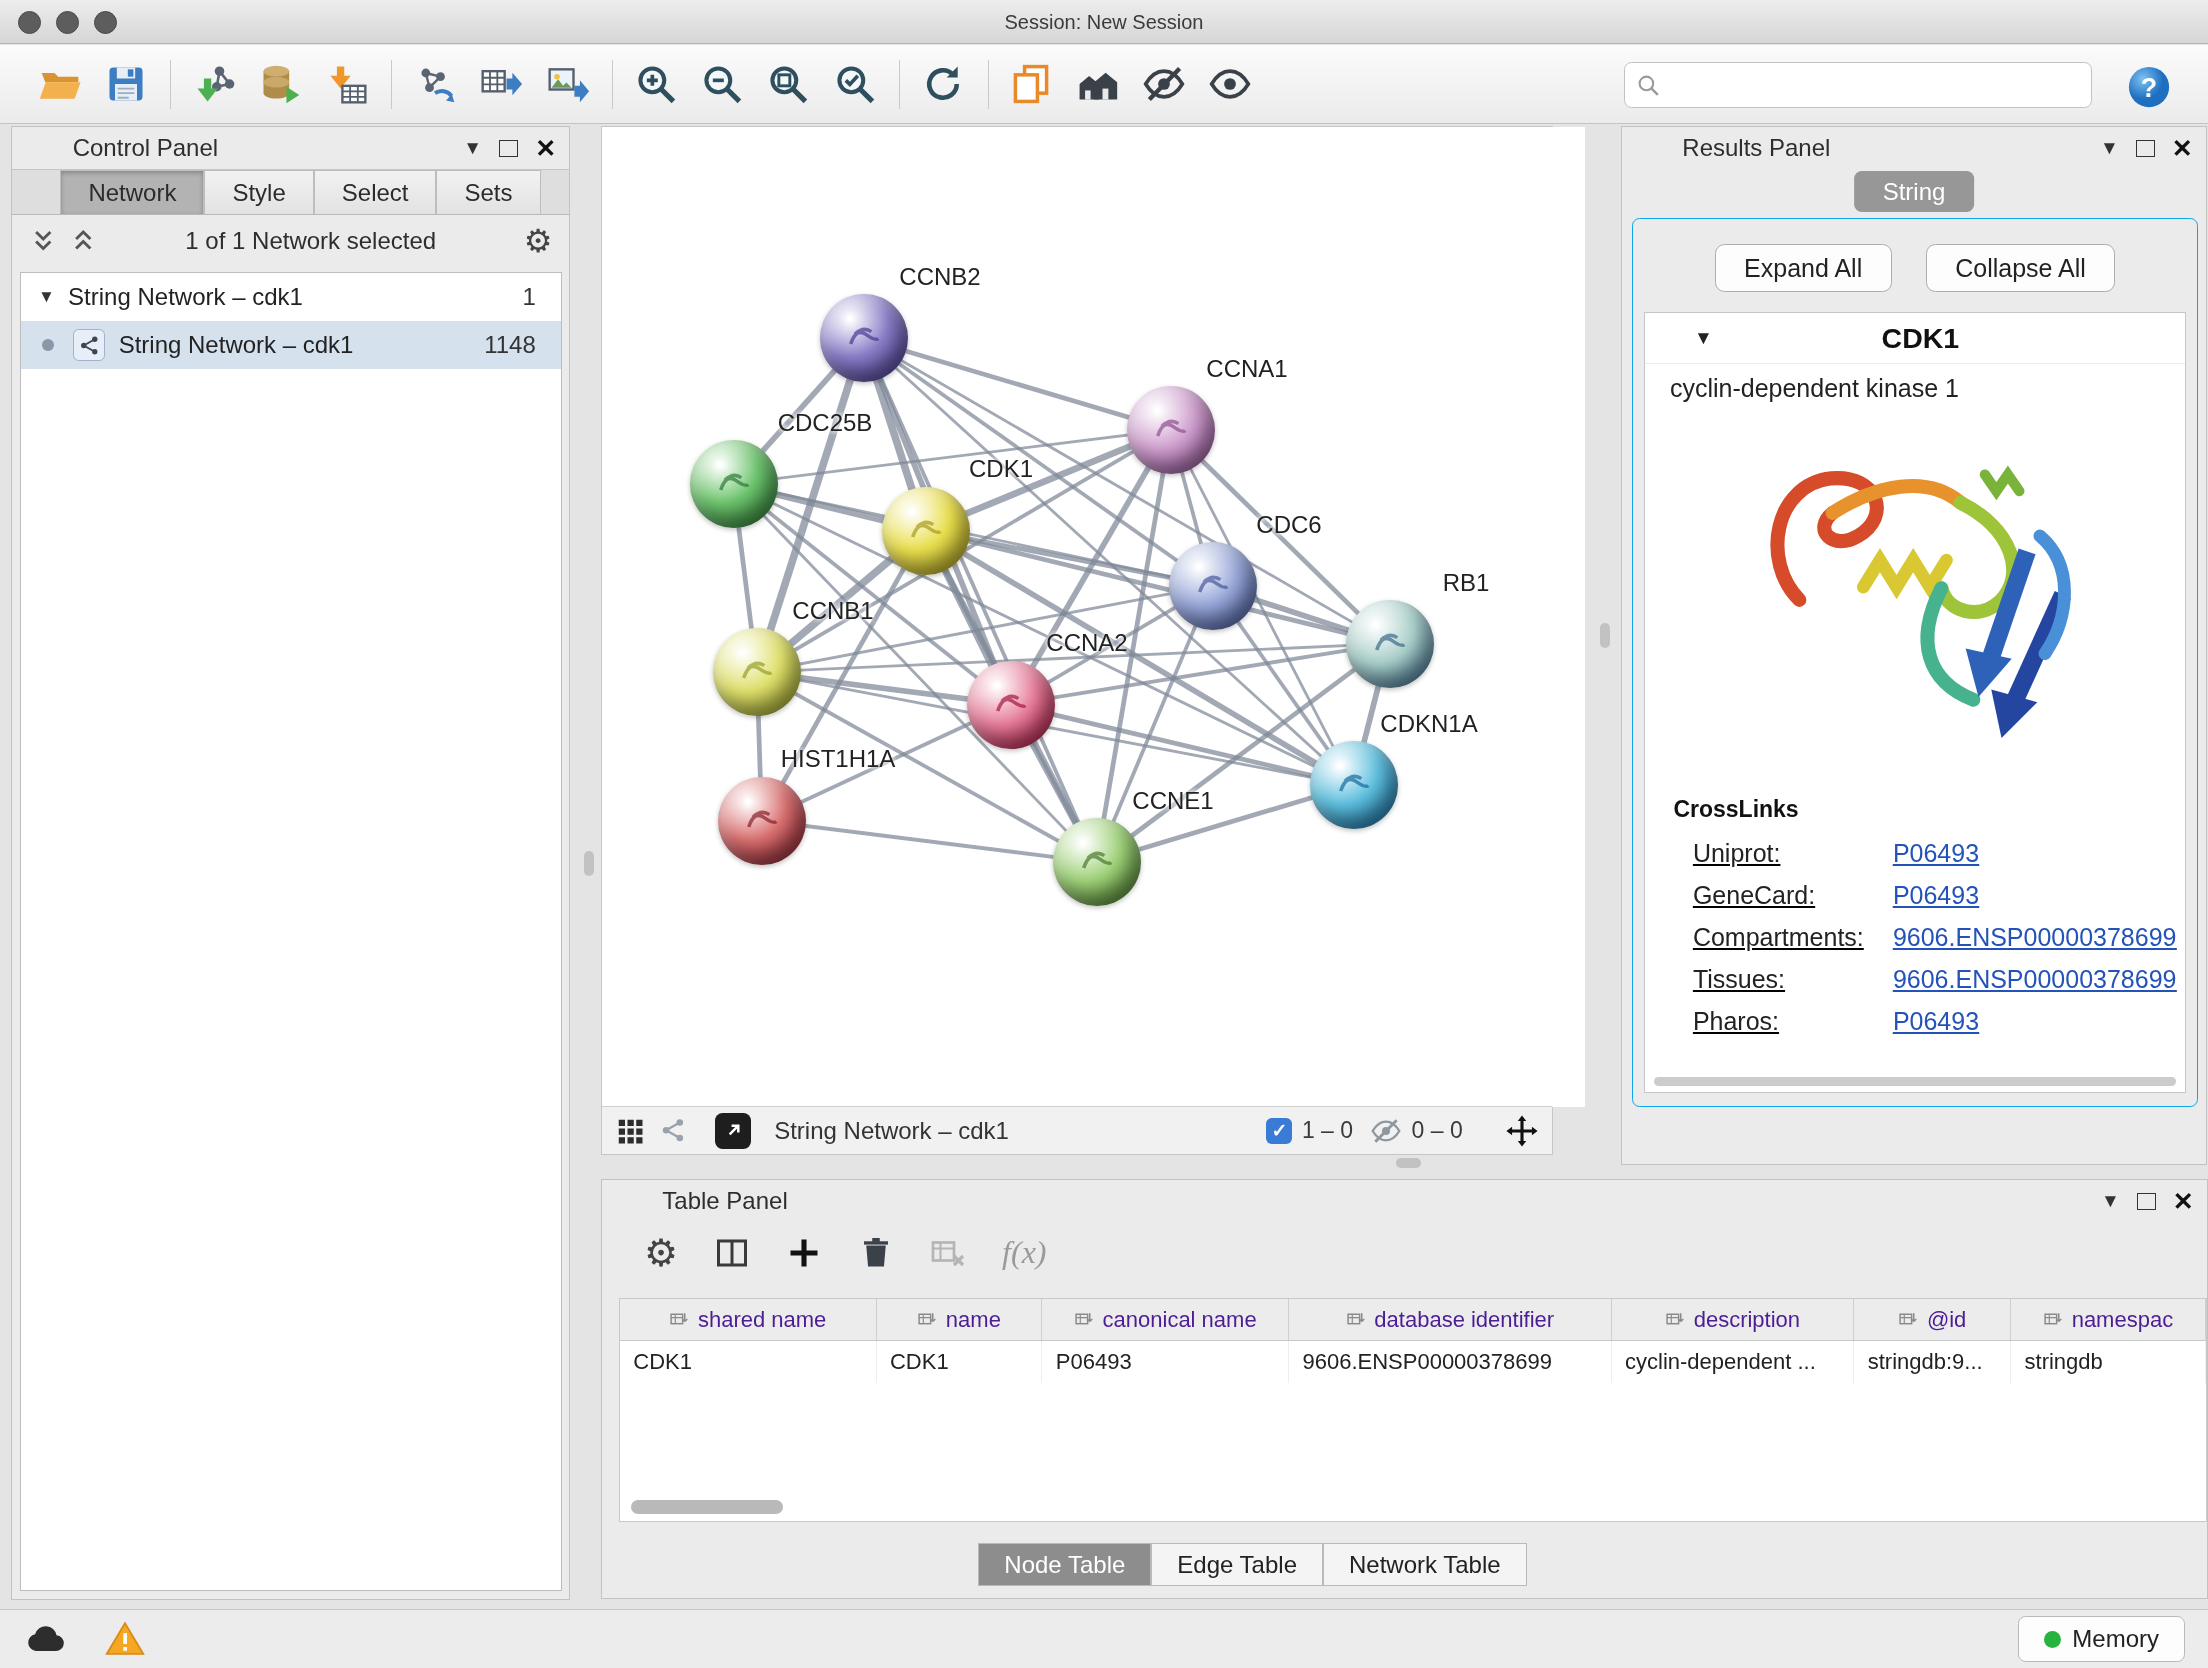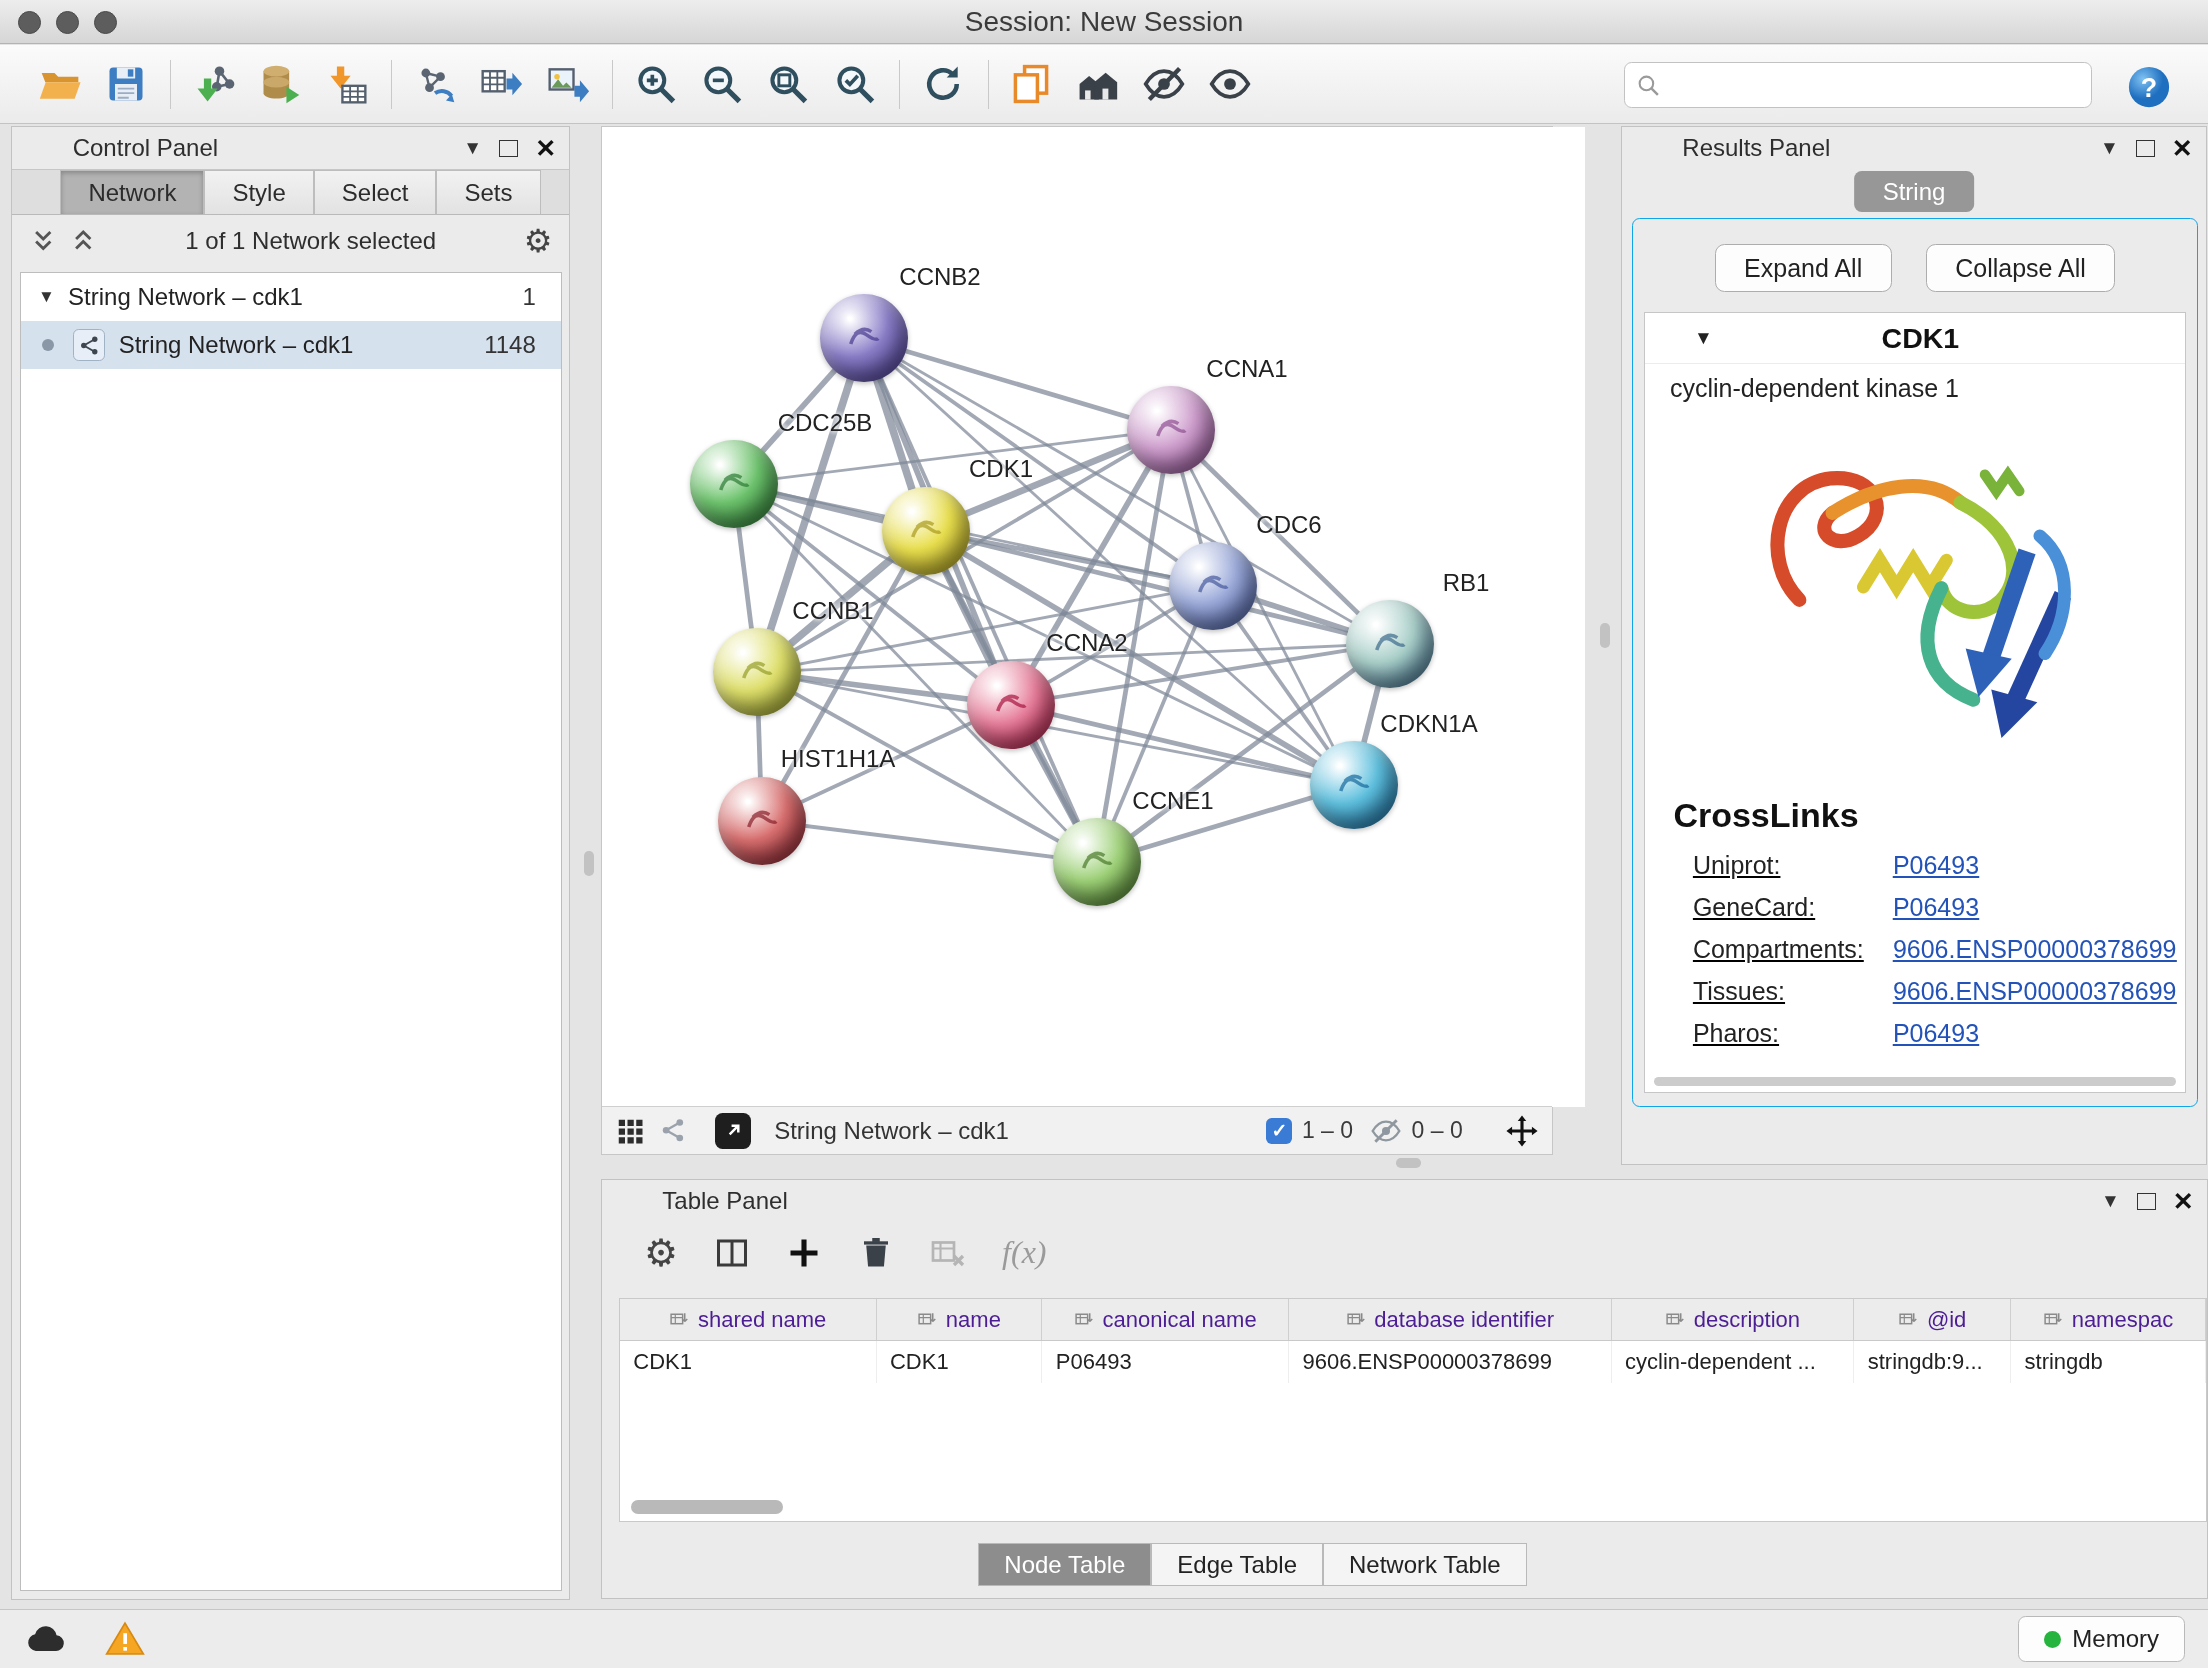--- a/index.html
+++ b/index.html
@@ -6,21 +6,21 @@
   body{font-family:"Liberation Sans", sans-serif;background:#9a9a9a;}
   .window{position:relative;width:2208px;height:1668px;background:#e4e4e4;overflow:hidden;}
   .abs{position:absolute}
 
   
   .titlebar{position:absolute;left:0;top:0;width:100%;height:44px;
     background:linear-gradient(#ededed,#d6d6d6);border-bottom:1px solid #b3b3b3;}
   .tl{position:absolute;top:10.5px;width:23px;height:23px;border-radius:50%;
     background:#5d5d5d;border:1px solid #4a4a4a;}
   .wtitle{position:absolute;left:0;right:0;top:0;height:55px;line-height:44px;
-    text-align:center;font-size:28px;color:#3b3b3b;}
+    text-align:center;font-size:20px;color:#3b3b3b;}
 
   
   .toolbar{position:absolute;left:0;top:45px;width:100%;height:79px;
     background:linear-gradient(#fbfbfb,#ebebeb);border-bottom:1px solid #c3c3c3;
     display:flex;align-items:center;padding-left:32px;}
   .tbtn{width:55px;height:55px;border:none;background:transparent;display:flex;
     align-items:center;justify-content:center;margin-right:11.4px;cursor:pointer;}
   .tbtn svg{width:44px;height:44px;}
   .vsep{width:1px;height:49px;background:#c9c9c9;margin:0 15px 0 5.7px;}
   .searchbox{position:absolute;right:116px;top:17px;width:468px;height:46px;
@@ -94,21 +94,21 @@
   .rbtn{background:#fdfdfd;border:1px solid #ad ad;border:1px solid #adadad;border-radius:9.5px;
     font-size:25px;color:#222;padding:8.6px 28.5px;cursor:pointer;font-family:"Liberation Sans",sans-serif;}
   .rcard{position:absolute;left:11.4px;right:11.4px;top:93px;bottom:13.3px;background:#fff;
     border:1px solid #c6c6c6;overflow:hidden;}
   .rcardhead{height:51px;display:flex;align-items:center;border-bottom:1px solid #ececec;}
   .rcardhead .tri{margin-left:49px;font-size:19px;color:#222;cursor:pointer;}
   .genename{flex:1;text-align:center;font-size:28.5px;font-weight:bold;color:#111;
     margin-right:57px;}
   .genedesc{font-size:25px;color:#222;padding:9.5px 0 0 25px;}
   .protein{display:block;margin:5.7px auto 0 auto;}
-  .cltitle{font-size:34px;font-weight:bold;color:#111;margin:17px 0 9.5px 28.5px;}
+  .cltitle{font-size:23px;font-weight:bold;color:#111;margin:17px 0 9.5px 28.5px;}
   .clrow{display:flex;align-items:center;height:42px;padding-left:48px;font-size:25px;text-decoration:underline;}
   .cl-label{width:200px;color:#222;}
   .cl-link{color:#2353b8;text-decoration:underline;cursor:pointer;}
   .rscroll{position:absolute;left:9.5px;right:9.5px;bottom:5.7px;height:8.6px;border-radius:4.8px;background:#cccccc;}
 
   
   #table-panel{left:601px;top:1179px;width:1607px;height:420px;}
   .ttool{height:61px;display:flex;align-items:center;padding-left:42px;gap:36px;}
   .ttool .ticon{background:transparent;border:none;cursor:pointer;display:flex;align-items:center;}
   .ttool svg{width:36px;height:36px;}

